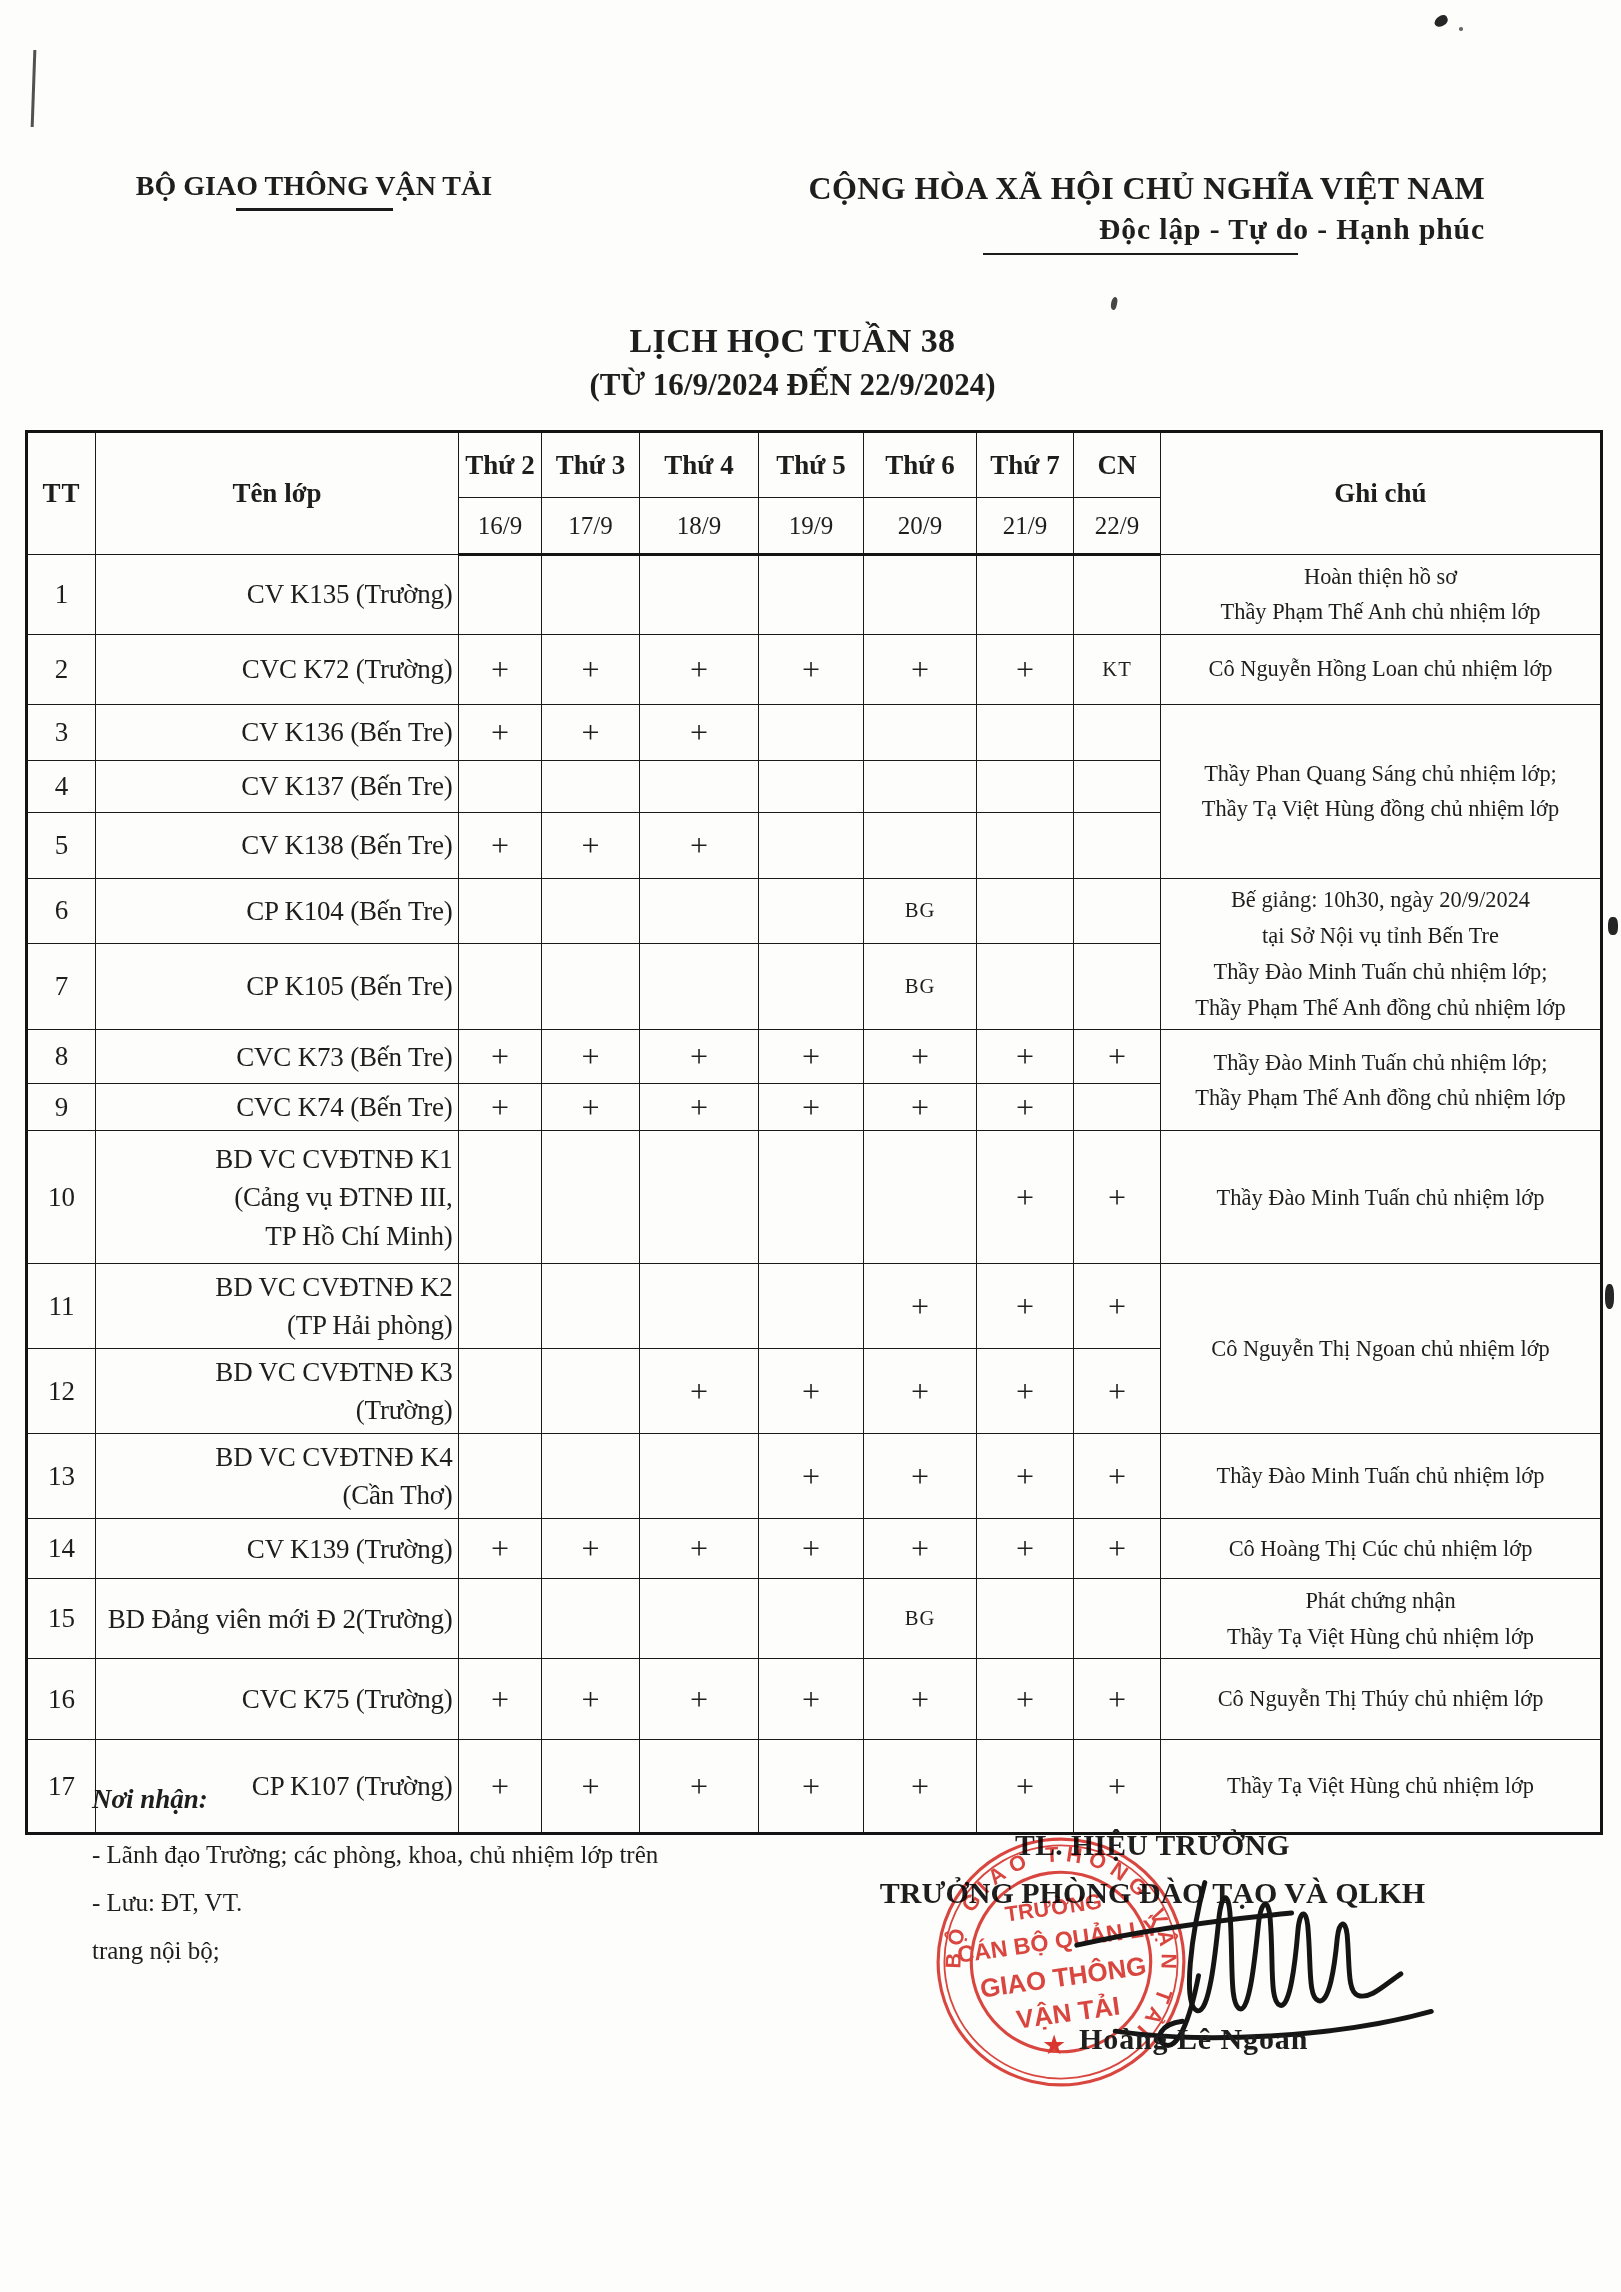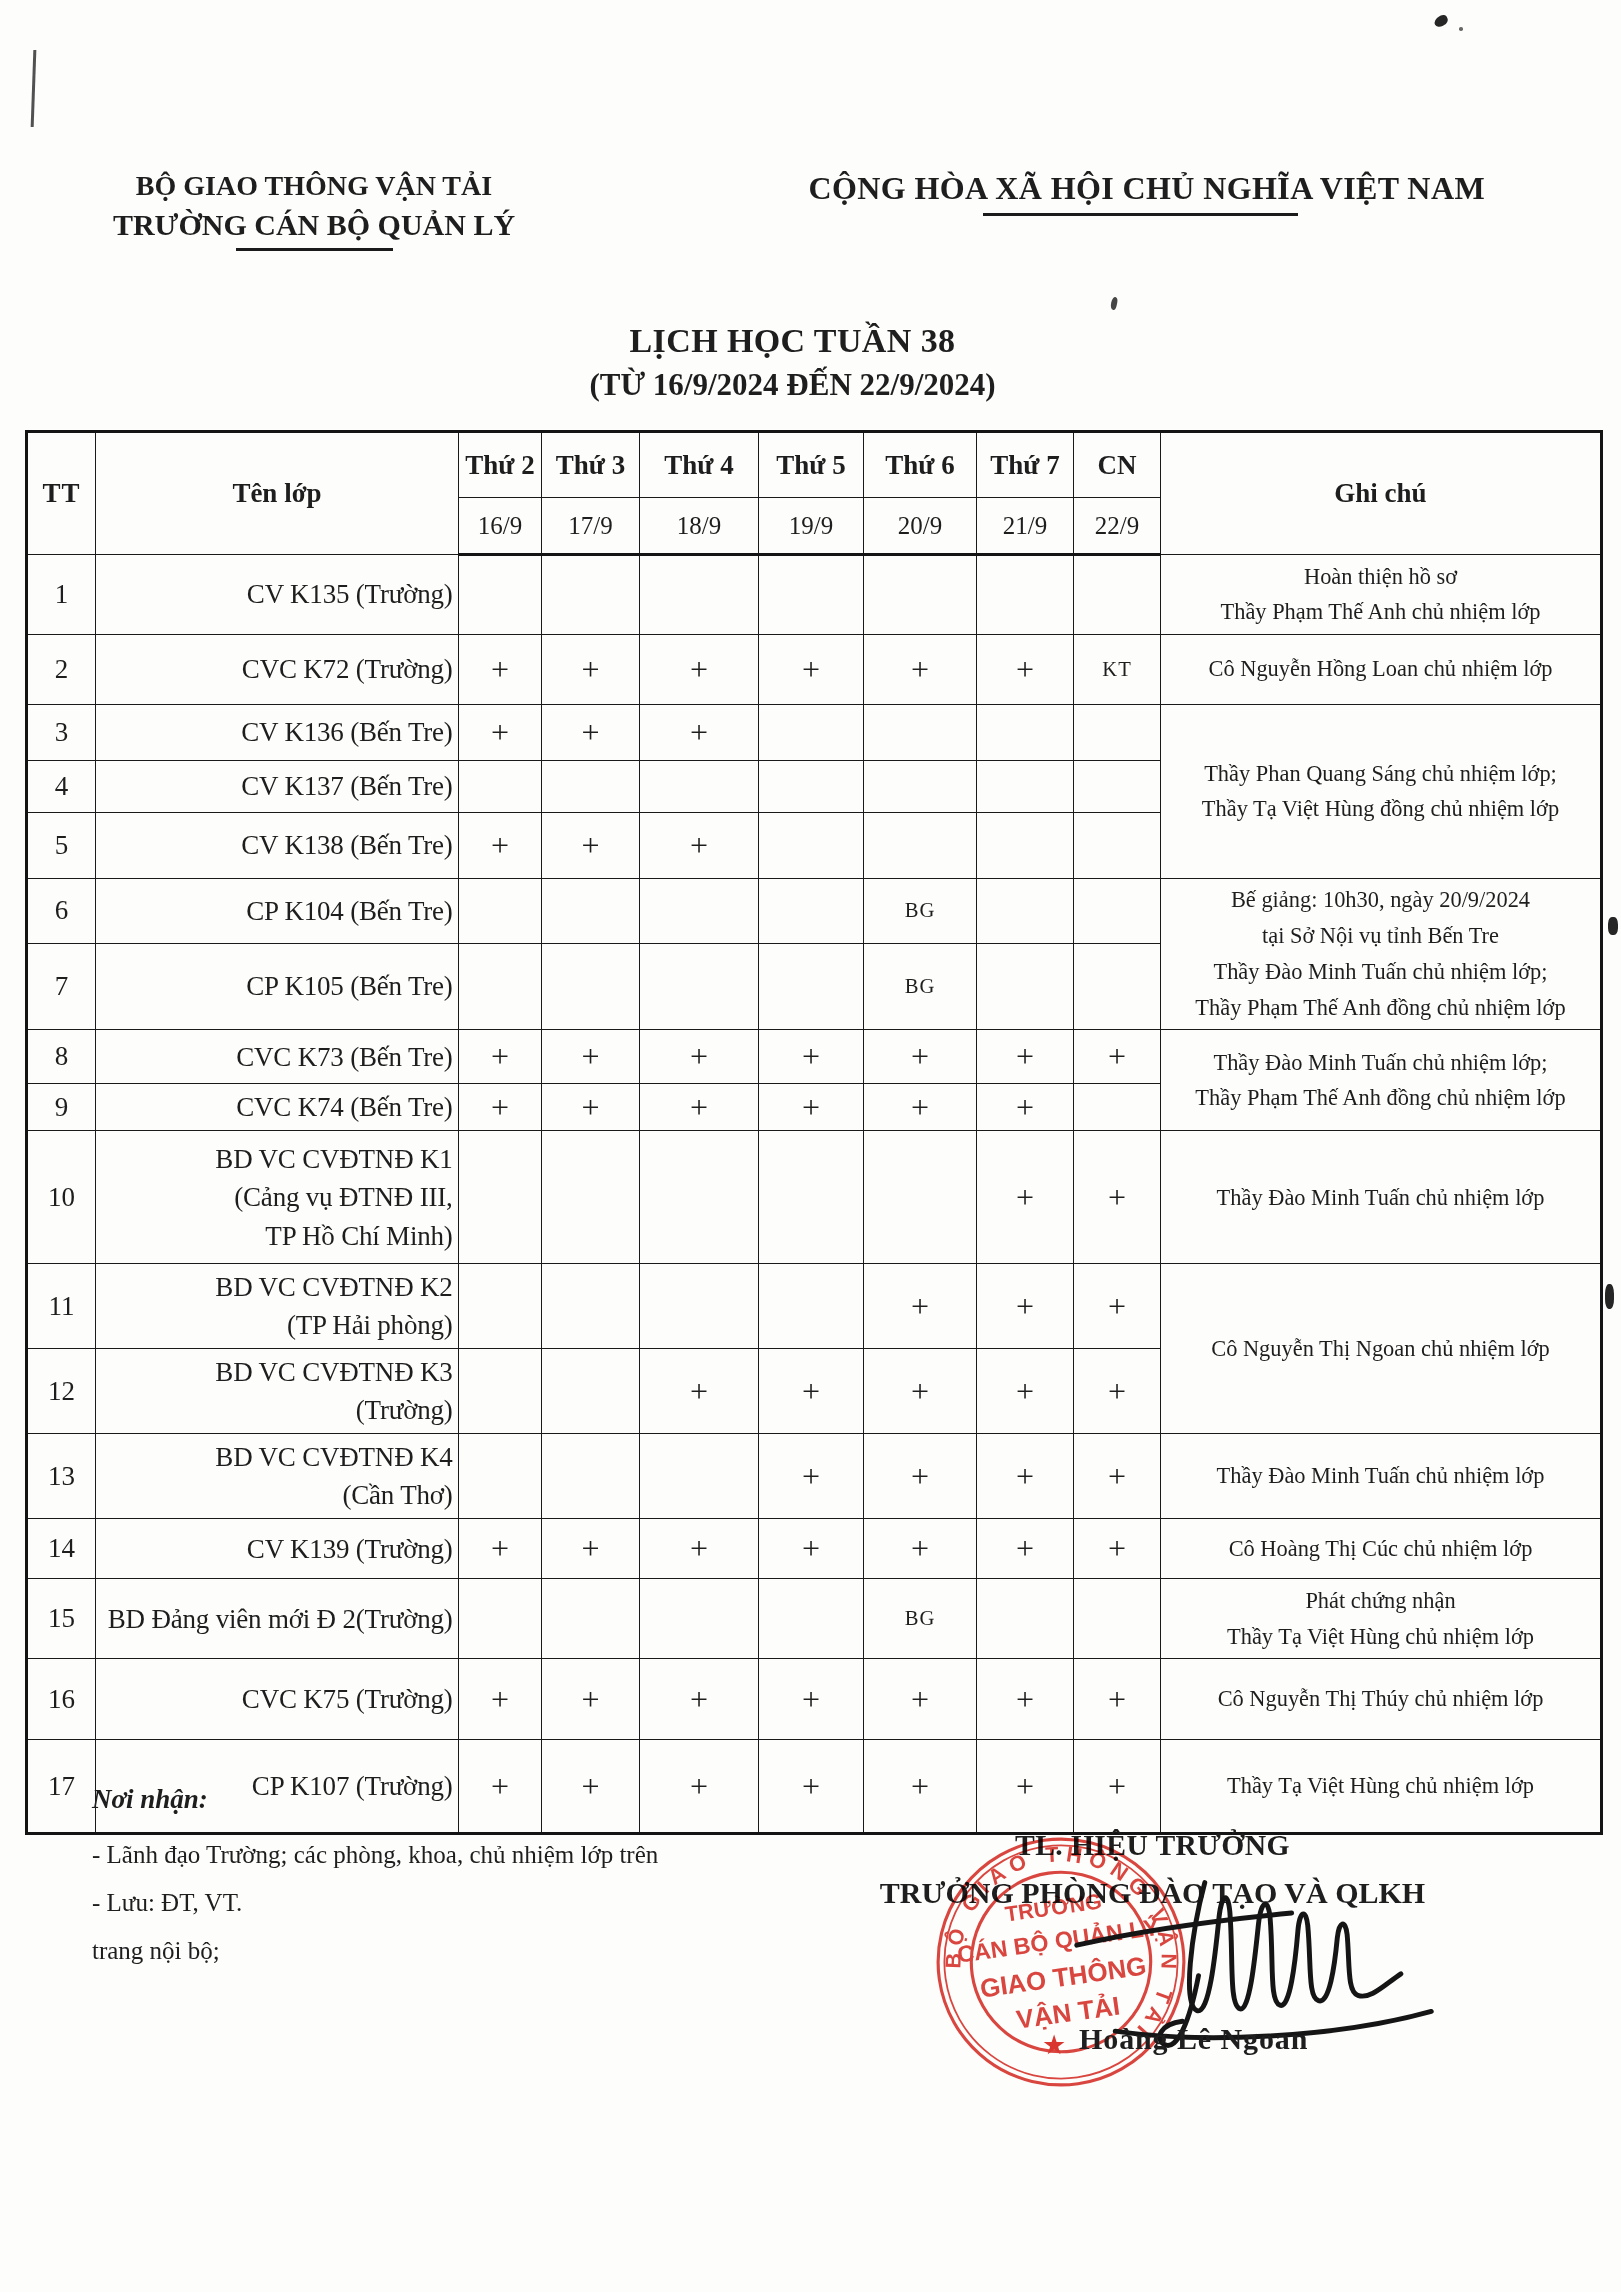--- a/index.html
+++ b/index.html
@@ -58,26 +58,26 @@
   .a-right1{left:1608px;top:917px;width:9.9px;height:18px;border-radius:40%;}
   .a-right2{left:1605px;top:1284px;width:9px;height:25px;border-radius:40%;}
 </style>
 </head>
 <body>
 
 <div class="page">
 
   <div class="abs org-left">
     <div class="l1">BỘ GIAO THÔNG VẬN TẢI</div>
-    <div class="l2">TRƯỜNG CÁN BỘ QUẢN LÝ</div>
     <div class="rule"></div>
   </div>
 
   <div class="abs org-right">
     <div class="l1">CỘNG HÒA XÃ HỘI CHỦ NGHĨA VIỆT NAM</div>
+    <div class="l2">Độc lập - Tự do - Hạnh phúc</div>
     <div class="rule"></div>
   </div>
 
   <div class="abs title-wrap">
     <div class="doc-title">LỊCH HỌC TUẦN 38</div>
     <div class="doc-subtitle">(TỪ 16/9/2024 ĐẾN 22/9/2024)</div>
   </div>
 
   <table class="sched">
     <colgroup>

